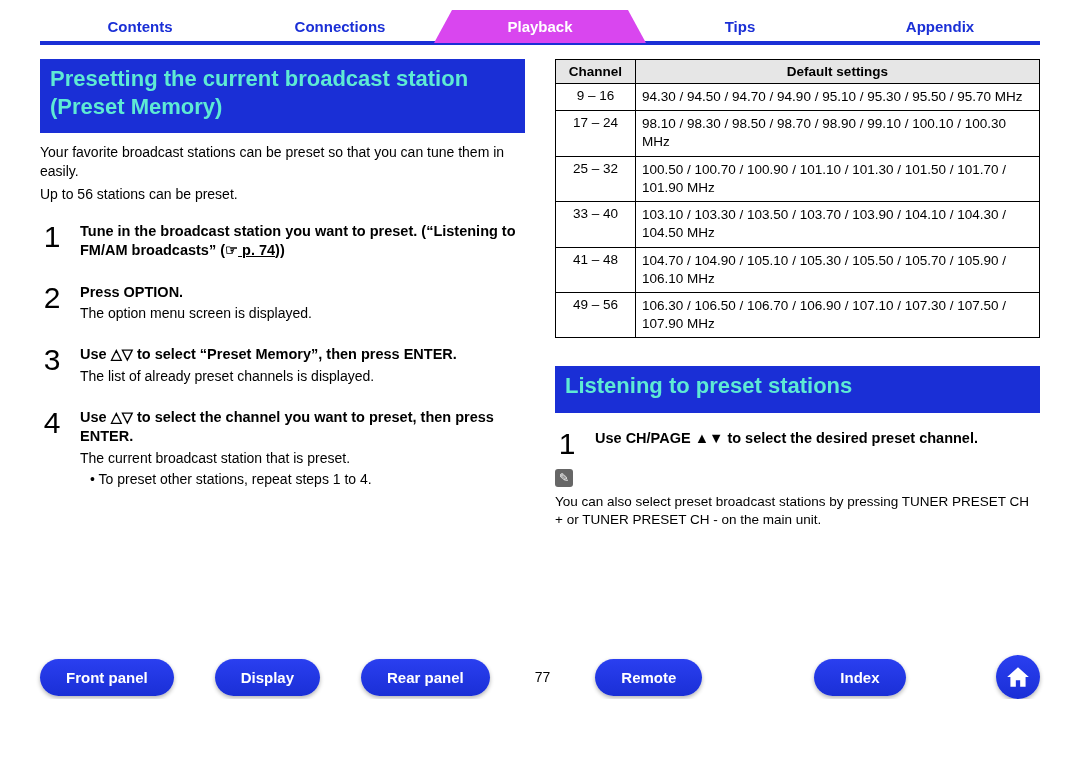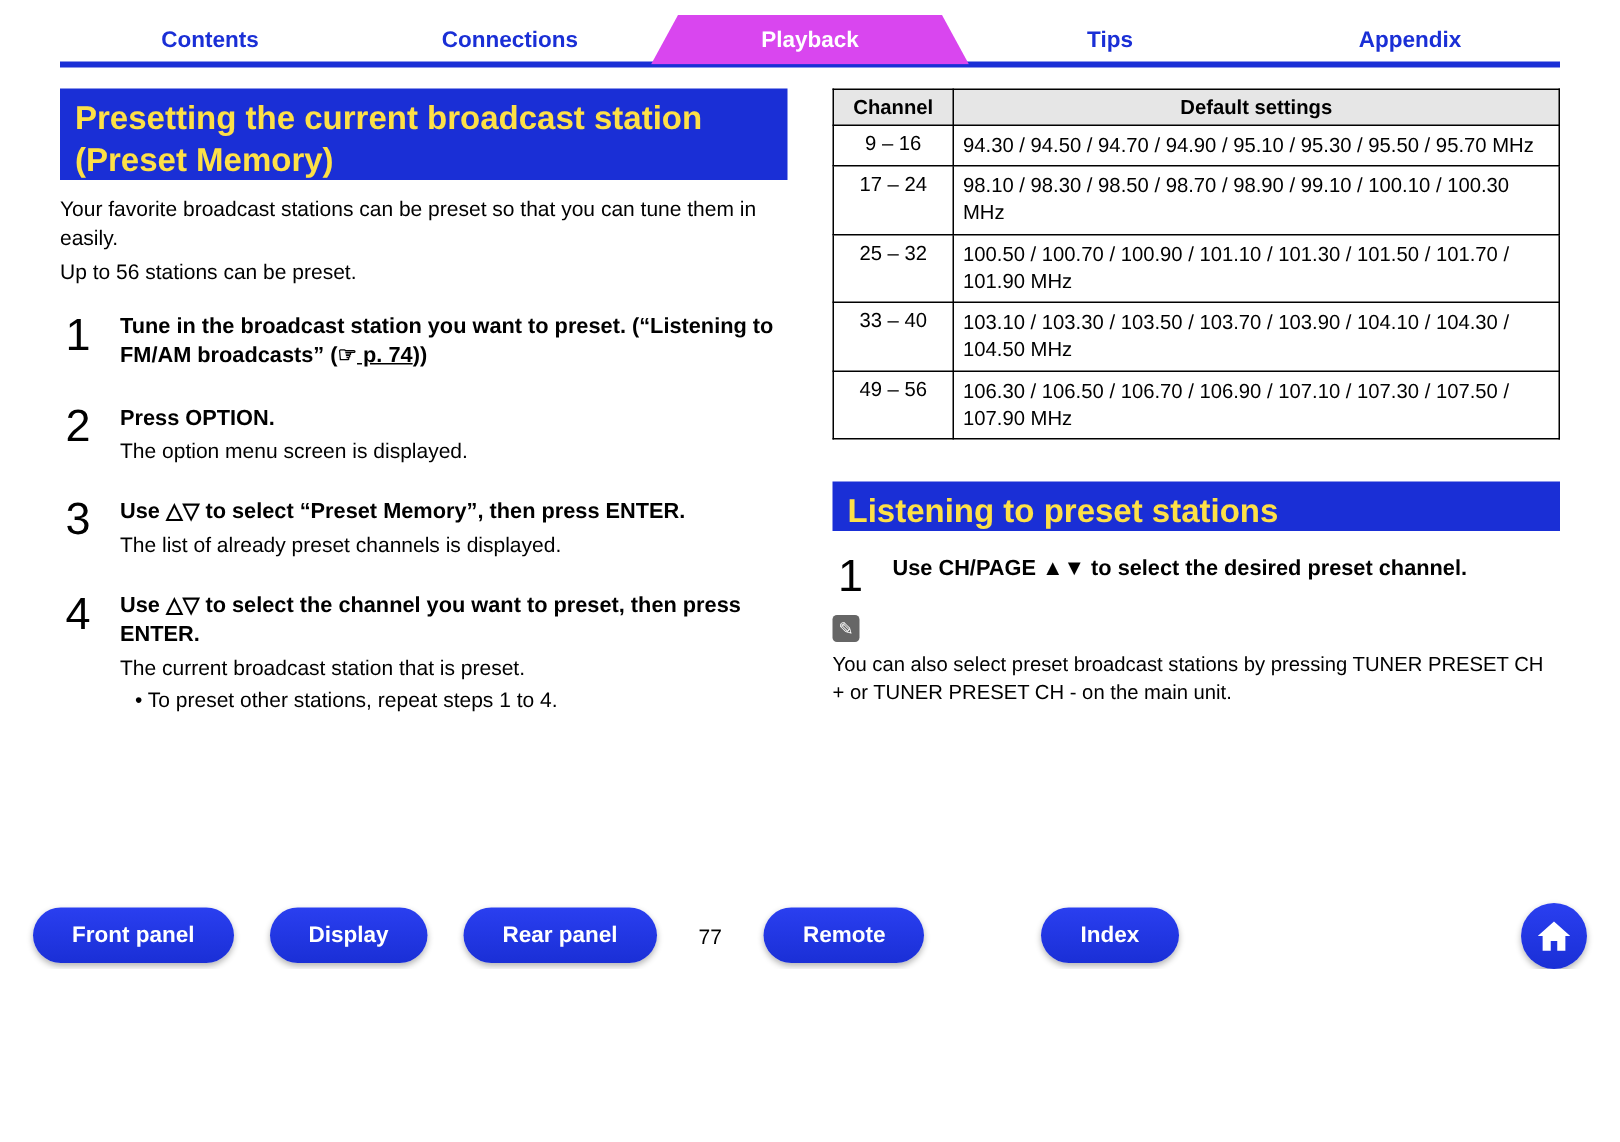--- a/index.html
+++ b/index.html
@@ -20,21 +20,21 @@
     clip-path: polygon(18px 0, calc(100% - 18px) 0, 100% 100%, 0 100%);
     margin: 0 -6px;
   }
   .tab.active { background: #d946ef; color: #fff; }
   .tabrule { height: 4px; background: #1a2fd6; margin: -2px 40px 0 40px; }
 
   
   .cols { display: flex; gap: 30px; padding-top: 14px; }
   .col { flex: 1; min-width: 0; font-size: 14px; color: #000; }
 
-  .h2bar { background: #1a2fd6; color: #fde047; font-weight: bold; font-size: 22px; line-height: 1.25; padding: 6px 10px 0 10px; }
+  .h2bar { background: #1a2fd6; color: #5eead4; font-weight: bold; font-size: 22px; line-height: 1.25; padding: 6px 10px 13px 10px; }
   .para { font-size: 14px; line-height: 1.35; margin: 10px 0; }
 
   .steps { display: flex; flex-direction: column; gap: 22px; margin-top: 18px; }
   .step { display: flex; gap: 16px; }
   .step .num { font-size: 30px; font-weight: 400; line-height: 1; width: 24px; text-align: center; }
   .step .body { flex: 1; }
   .step .b { font-weight: bold; font-size: 14.5px; line-height: 1.35; }
   .step .d { font-size: 14px; line-height: 1.35; margin-top: 2px; }
   .bullet { margin-left: 10px; }
   .bullet::before { content: "• "; }
@@ -48,21 +48,21 @@
   table.preset td.vals { line-height: 1.35; }
 
   .noteicon {
     width: 18px; height: 18px; background: #666; border-radius: 3px;
     display: inline-flex; align-items: center; justify-content: center;
     color: #fff; font-size: 12px; margin-top: 10px;
   }
   .notetext { font-size: 13.5px; line-height: 1.35; margin-top: 6px; }
 
   
-  .footer { display: flex; align-items: center; gap: 24px; padding: 0 22px; margin-top: 96px; }
+  .footer { display: flex; align-items: center; gap: 41px; padding: 0 40px; margin-top: 96px; }
   .pill {
     background: linear-gradient(#2a3ff0,#1a2fd6);
     color: #fff; font-weight: bold; font-size: 15px;
     padding: 10px 26px; border-radius: 24px;
     box-shadow: 0 2px 4px rgba(0,0,0,0.3);
     cursor: pointer; white-space: nowrap;
   }
   .pnum { font-size: 14px; padding: 0 4px; }
   .homebtn {
     width: 44px; height: 44px; border-radius: 50%;
@@ -148,20 +148,24 @@
               <td class="ch">17 – 24</td>
               <td class="vals">98.10 / 98.30 / 98.50 / 98.70 / 98.90 / 99.10 / 100.10 / 100.30 MHz</td>
             </tr>
           <tr>
               <td class="ch">25 – 32</td>
               <td class="vals">100.50 / 100.70 / 100.90 / 101.10 / 101.30 / 101.50 / 101.70 / 101.90 MHz</td>
             </tr>
           <tr>
               <td class="ch">33 – 40</td>
               <td class="vals">103.10 / 103.30 / 103.50 / 103.70 / 103.90 / 104.10 / 104.30 / 104.50 MHz</td>
+            </tr>
+          <tr>
+              <td class="ch">41 – 48</td>
+              <td class="vals">104.70 / 104.90 / 105.10 / 105.30 / 105.50 / 105.70 / 105.90 / 106.10 MHz</td>
             </tr>
           <tr>
               <td class="ch">49 – 56</td>
               <td class="vals">106.30 / 106.50 / 106.70 / 106.90 / 107.10 / 107.30 / 107.50 / 107.90 MHz</td>
             </tr>
         </tbody>
       </table>
 
       <div style="height:28px"></div>
       <div class="h2bar">Listening to preset stations</div>

